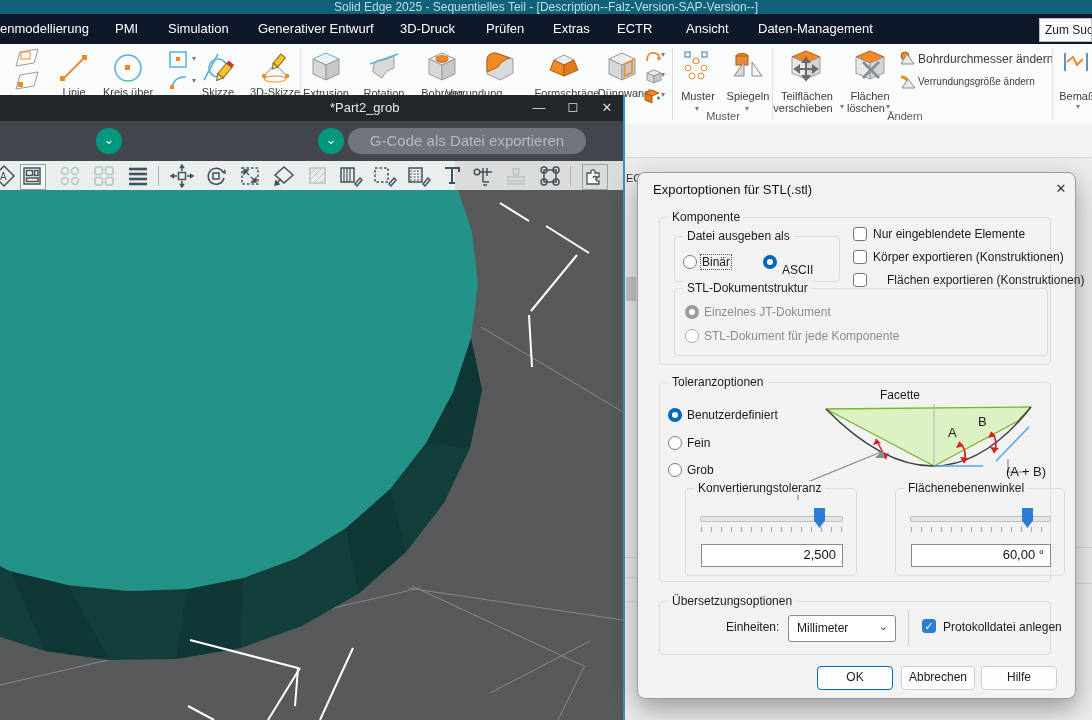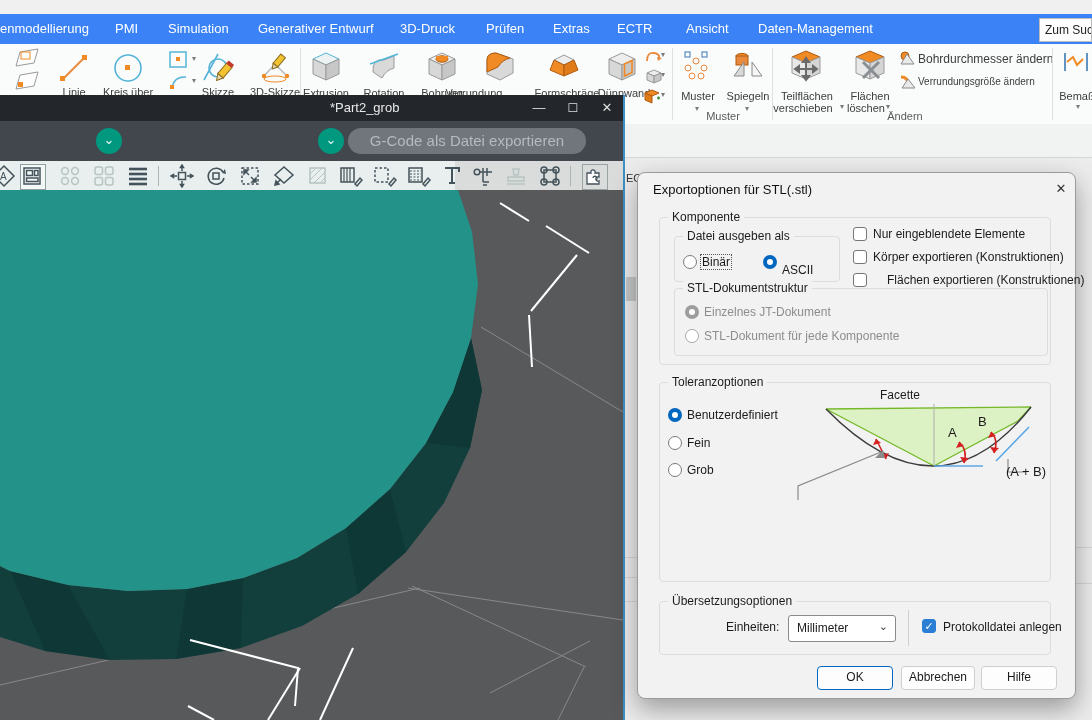--- a/index.html
+++ b/index.html
@@ -1,20 +1,20 @@
 <!DOCTYPE html>
 <html><head>
 <meta charset="utf-8">
 <style>
   html,body{margin:0;padding:0;background:#f0f0f0;font-family:"Liberation Sans",sans-serif;}
   #stage{position:relative;width:1092px;height:720px;overflow:hidden;background:#f0f0f0;}
   .abs{position:absolute;}
   
   .titlebar{left:0;top:0;width:1092px;height:14px;background:#10617a;color:#c2dde6;font-size:12px;text-align:center;line-height:15px;overflow:hidden;}
-  .menubar{left:0;top:14px;width:1092px;height:30px;background:#3b82f6;text-align:right;}
+  .menubar{left:0;top:14px;width:1092px;height:30px;background:#0f172a;text-align:right;}
   .menutab{position:absolute;top:0;height:30px;line-height:30px;color:#fff;font-size:13px;white-space:nowrap;cursor:default;}
   .searchbox{position:absolute;right:0;top:4px;width:46px;height:22px;background:#fdfdfd;border:1px solid #bcbcbc;font-size:12px;color:#222;line-height:22px;padding-left:5px;overflow:hidden;white-space:nowrap;}
   
   .ribbon{left:0;top:44px;width:1092px;height:80px;background:#fafbfb;border-bottom:1px solid #d8d8d8;}
   .rlabel{position:absolute;font-size:11px;color:#3c3c3c;text-align:center;white-space:nowrap;}
   .rgrouplabel{position:absolute;font-size:11px;color:#5a5a5a;text-align:center;white-space:nowrap;}
   .rsep{position:absolute;top:4px;width:1px;height:72px;background:#e0e0e0;}
   .dd{color:#7a7a7a;font-size:8px;}
   .rbtn{position:absolute;cursor:default;}
   
@@ -52,20 +52,23 @@
   .btn.primary{border:1px solid #0067c0;}
   .hairline{position:absolute;background:#d6d6d6;}
   .ic{stroke:#44535b;fill:none;stroke-width:1.5;}
   .icdis{stroke:#b7c4c1;fill:none;stroke-width:1.5;}
 </style>
 </head>
 <body>
 
 <div id="stage">
 
+  <div class="abs titlebar">
+    <span>Solid Edge 2025 - Sequentielles Teil - [Description--Falz-Version-SAP-Version--]</span>
+  </div>
 
   <div class="abs menubar">
     <span class="menutab" style="left:0;">enmodellierung</span>
     <span class="menutab" style="left:115px;">PMI</span>
     <span class="menutab" style="left:168px;">Simulation</span>
     <span class="menutab" style="left:258px;">Generativer Entwurf</span>
     <span class="menutab" style="left:400px;">3D-Druck</span>
     <span class="menutab" style="left:486px;">Prüfen</span>
     <span class="menutab" style="left:553px;">Extras</span>
     <span class="menutab" style="left:617px;">ECTR</span>
@@ -597,21 +600,35 @@
         <g stroke="#8a8a8a" stroke-width="1.2" fill="none">
           <polyline points="88,52 5,86 5,100"></polyline>
           <polyline points="215,59 215,72 232,72"></polyline>
         </g>
         <polygon points="90,50 82,58 92,58" fill="#8a8a8a"></polygon>
       </svg>
       <span class="ctrl-label" style="left:346px;top:81px;font-size:13px;">(A + B)</span>
       <span class="ctrl-label" style="left:288px;top:42px;font-size:13px;">A</span>
       <span class="ctrl-label" style="left:318px;top:31px;font-size:13px;">B</span>
 
-
+      <div class="gbox" style="left:25px;top:105px;width:170px;height:86px;">
+        <span class="glabel">Konvertierungstoleranz</span>
+        <div class="slider-track" style="left:14px;top:27px;width:141px;"></div>
+        <div class="slider-thumb" style="left:128px;top:19px;"></div>
+        <div class="ticks" style="left:15px;top:38px;width:142px;"></div>
+        <div class="numfield" style="left:15px;top:55px;width:134px;height:21px;">2,500</div>
+      </div>
+
+      <div class="gbox" style="left:235px;top:105px;width:168px;height:86px;">
+        <span class="glabel">Flächenebenenwinkel</span>
+        <div class="slider-track" style="left:14px;top:27px;width:139px;"></div>
+        <div class="slider-thumb" style="left:126px;top:19px;"></div>
+        <div class="ticks" style="left:15px;top:38px;width:140px;"></div>
+        <div class="numfield" style="left:15px;top:55px;width:132px;height:21px;">60,00 °</div>
+      </div>
     </div>
 
     <div class="gbox" style="left:21px;top:428px;width:390px;height:52px;">
       <span class="glabel">Übersetzungsoptionen</span>
       <span class="ctrl-label" style="left:66px;top:18px;">Einheiten:</span>
       <div class="abs" style="left:128px;top:13px;width:106px;height:25px;background:#fff;border:1px solid #8a8a8a;border-radius:3px;">
         <span class="ctrl-label" style="left:8px;top:5px;">Millimeter</span>
         <span class="abs" style="right:7px;top:4px;color:#444;font-size:11px;">⌄</span>
       </div>
       <div class="abs" style="left:248px;top:8px;width:1px;height:36px;background:#cfcfcf;"></div>

